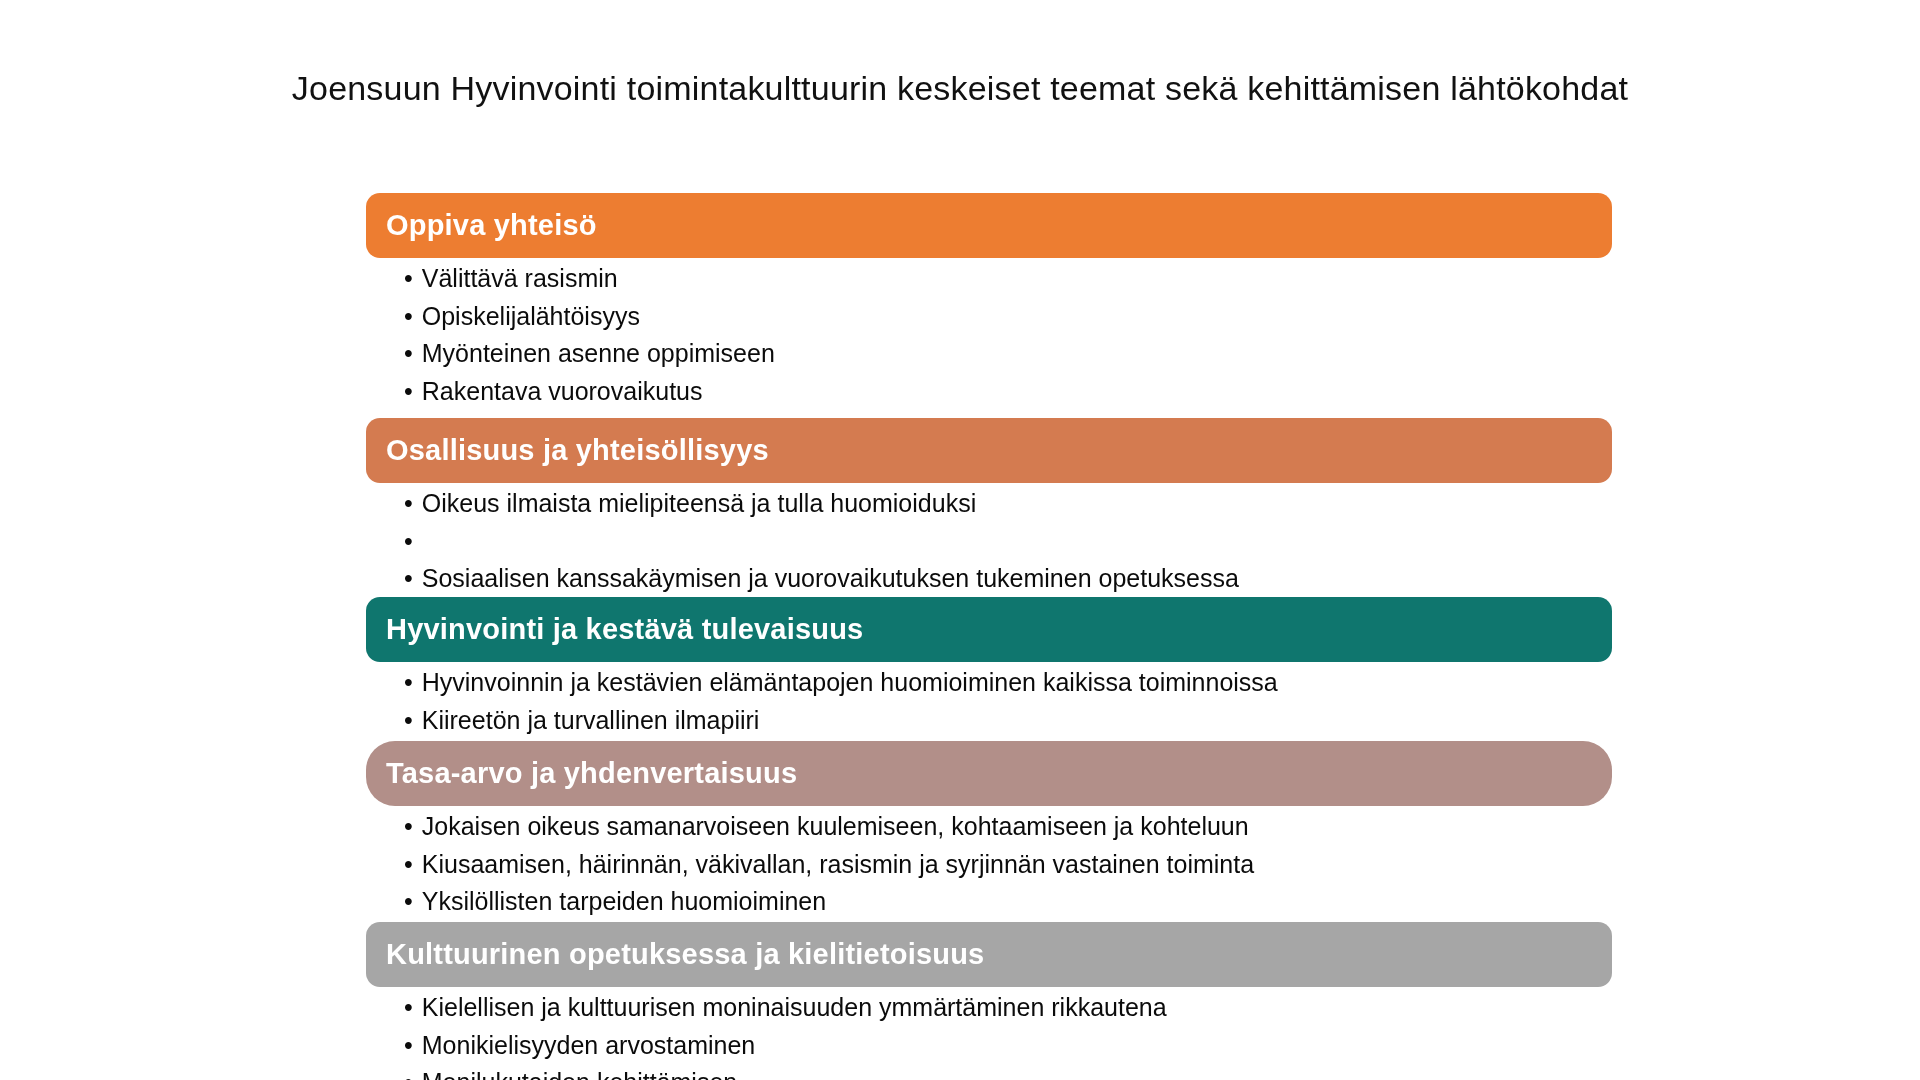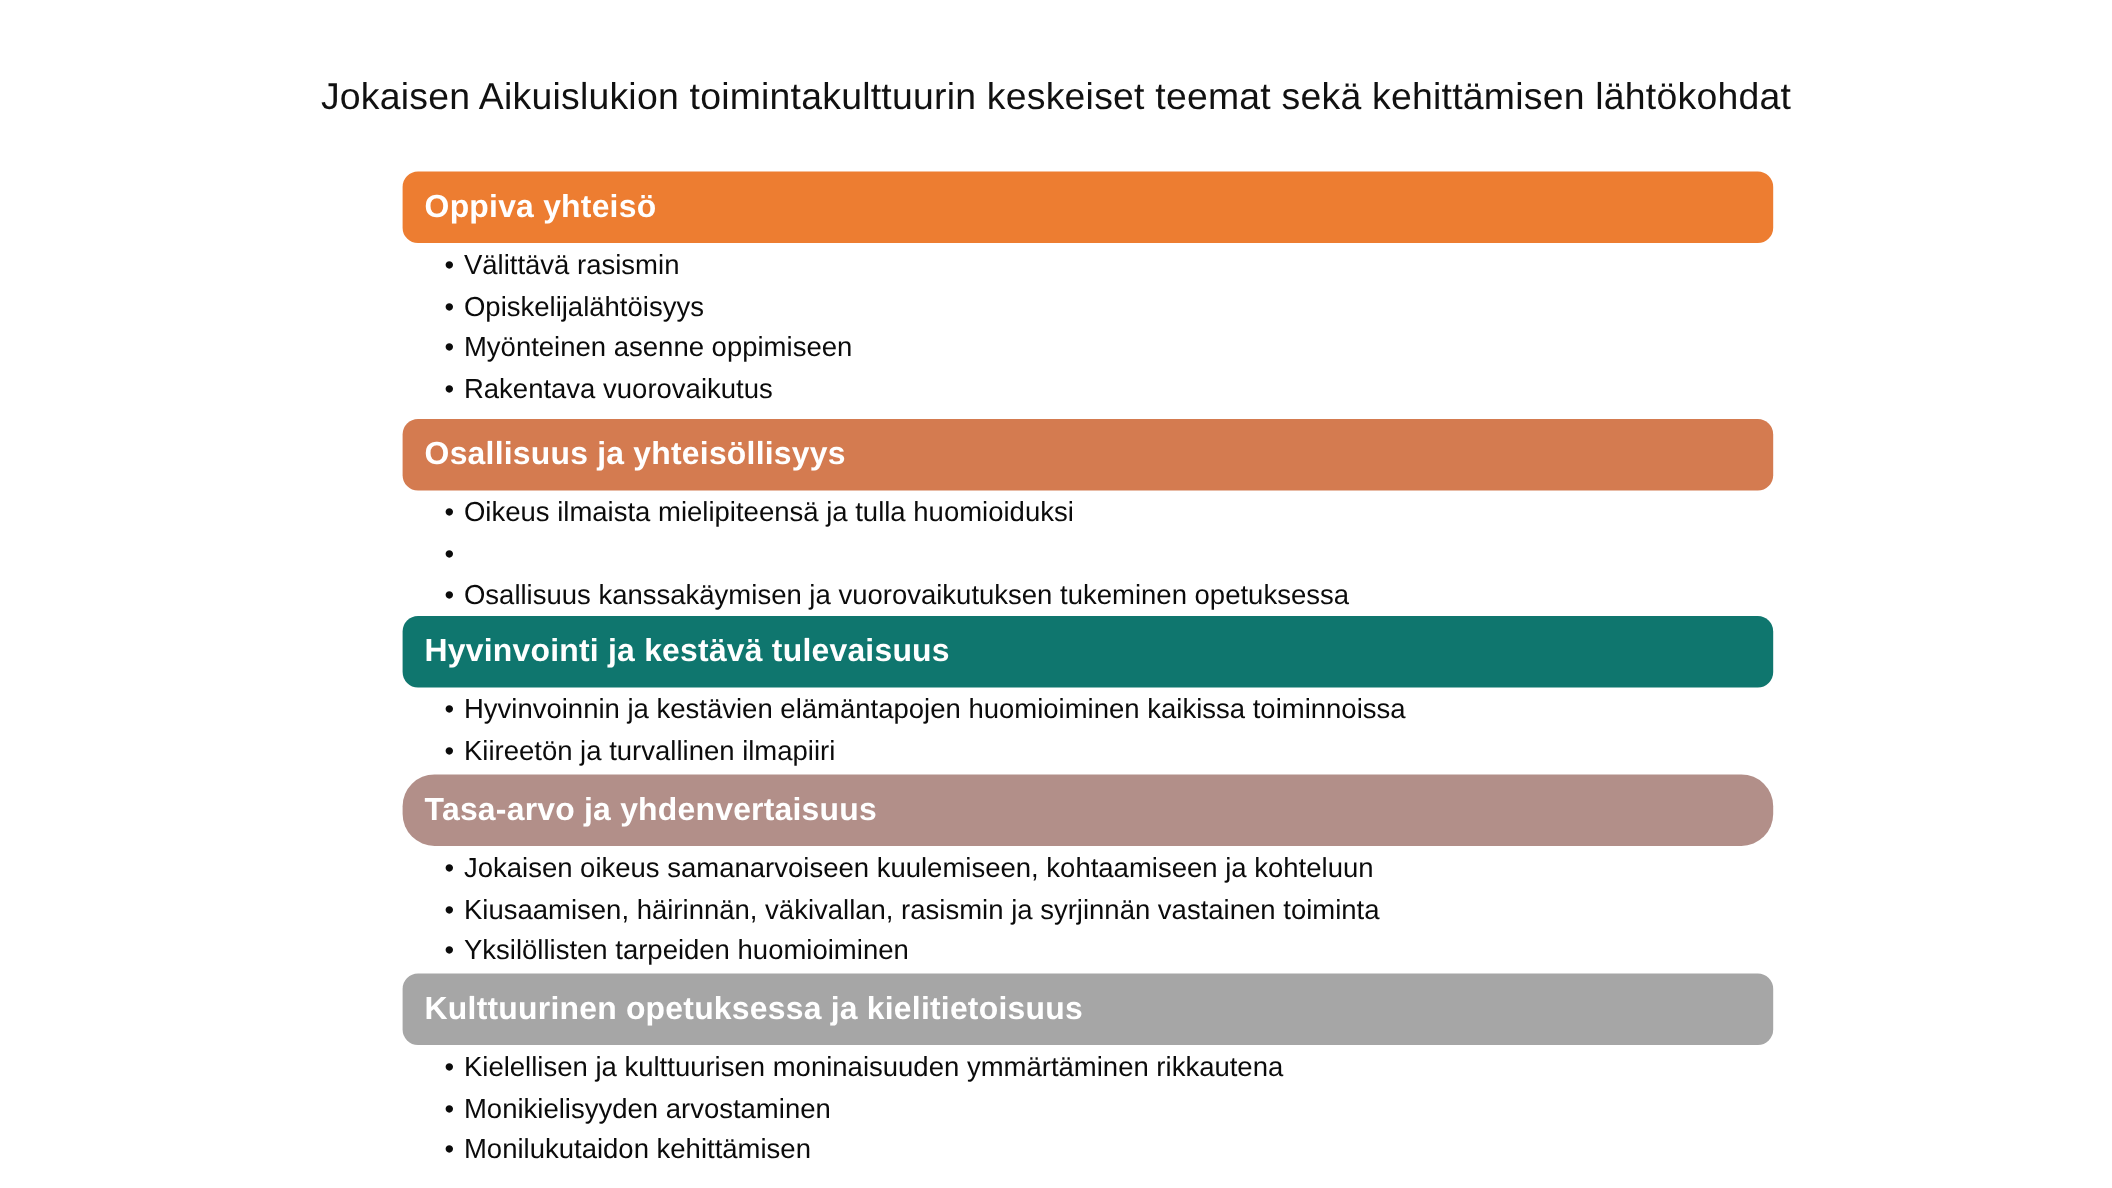--- a/index.html
+++ b/index.html
@@ -31,20 +31,21 @@
     position: absolute;
     left: 366px;
     width: 1246px;
     top: 0;
     height: 1080px;
   }
   .section {
     position: absolute;
     left: 0;
     width: 1246px;
+    margin-top: 37px;
   }
   .section-bar {
     box-sizing: border-box;
     width: 1246px;
     height: 65px;
     border-radius: 14px;
     display: flex;
     align-items: center;
     padding-left: 20px;
   }
@@ -76,21 +77,21 @@
   .s0 { top: 156px; }
   .s1 { top: 381px; }
   .s2 { top: 560px; }
   .s3 { top: 704px; }
   .s4 { top: 885px; }
 </style>
 </head>
 <body>
 
 <div class="slide">
-  <div class="slide-title">Jokaisen Aikuislukion toimintakulttuurin keskeiset teemat sekä kehittämisen lähtökohdat</div>
+  <div class="slide-title">Joensuun Hyvinvointi toimintakulttuurin keskeiset teemat sekä kehittämisen lähtökohdat</div>
 
   <div class="content">
 
     <div class="section s0">
       <div class="section-bar" style="background-color: rgb(237, 125, 49);">
         <span class="bar-title">Oppiva yhteisö</span>
       </div>
       <ul class="bullets">
         <li>
             <span class="dot">•</span>
@@ -118,21 +119,21 @@
       <ul class="bullets">
         <li>
             <span class="dot">•</span>
             <span>Oikeus ilmaista mielipiteensä ja tulla huomioiduksi</span>
           </li>
         <li>
             <span class="dot">•</span>
           </li>
         <li>
             <span class="dot">•</span>
-            <span>Osallisuus kanssakäymisen ja vuorovaikutuksen tukeminen opetuksessa</span>
+            <span>Sosiaalisen kanssakäymisen ja vuorovaikutuksen tukeminen opetuksessa</span>
           </li>
       </ul>
     </div>
 
     <div class="section s2">
       <div class="section-bar" style="background-color: #0f766e;">
         <span class="bar-title">Hyvinvointi ja kestävä tulevaisuus</span>
       </div>
       <ul class="bullets">
         <li>

